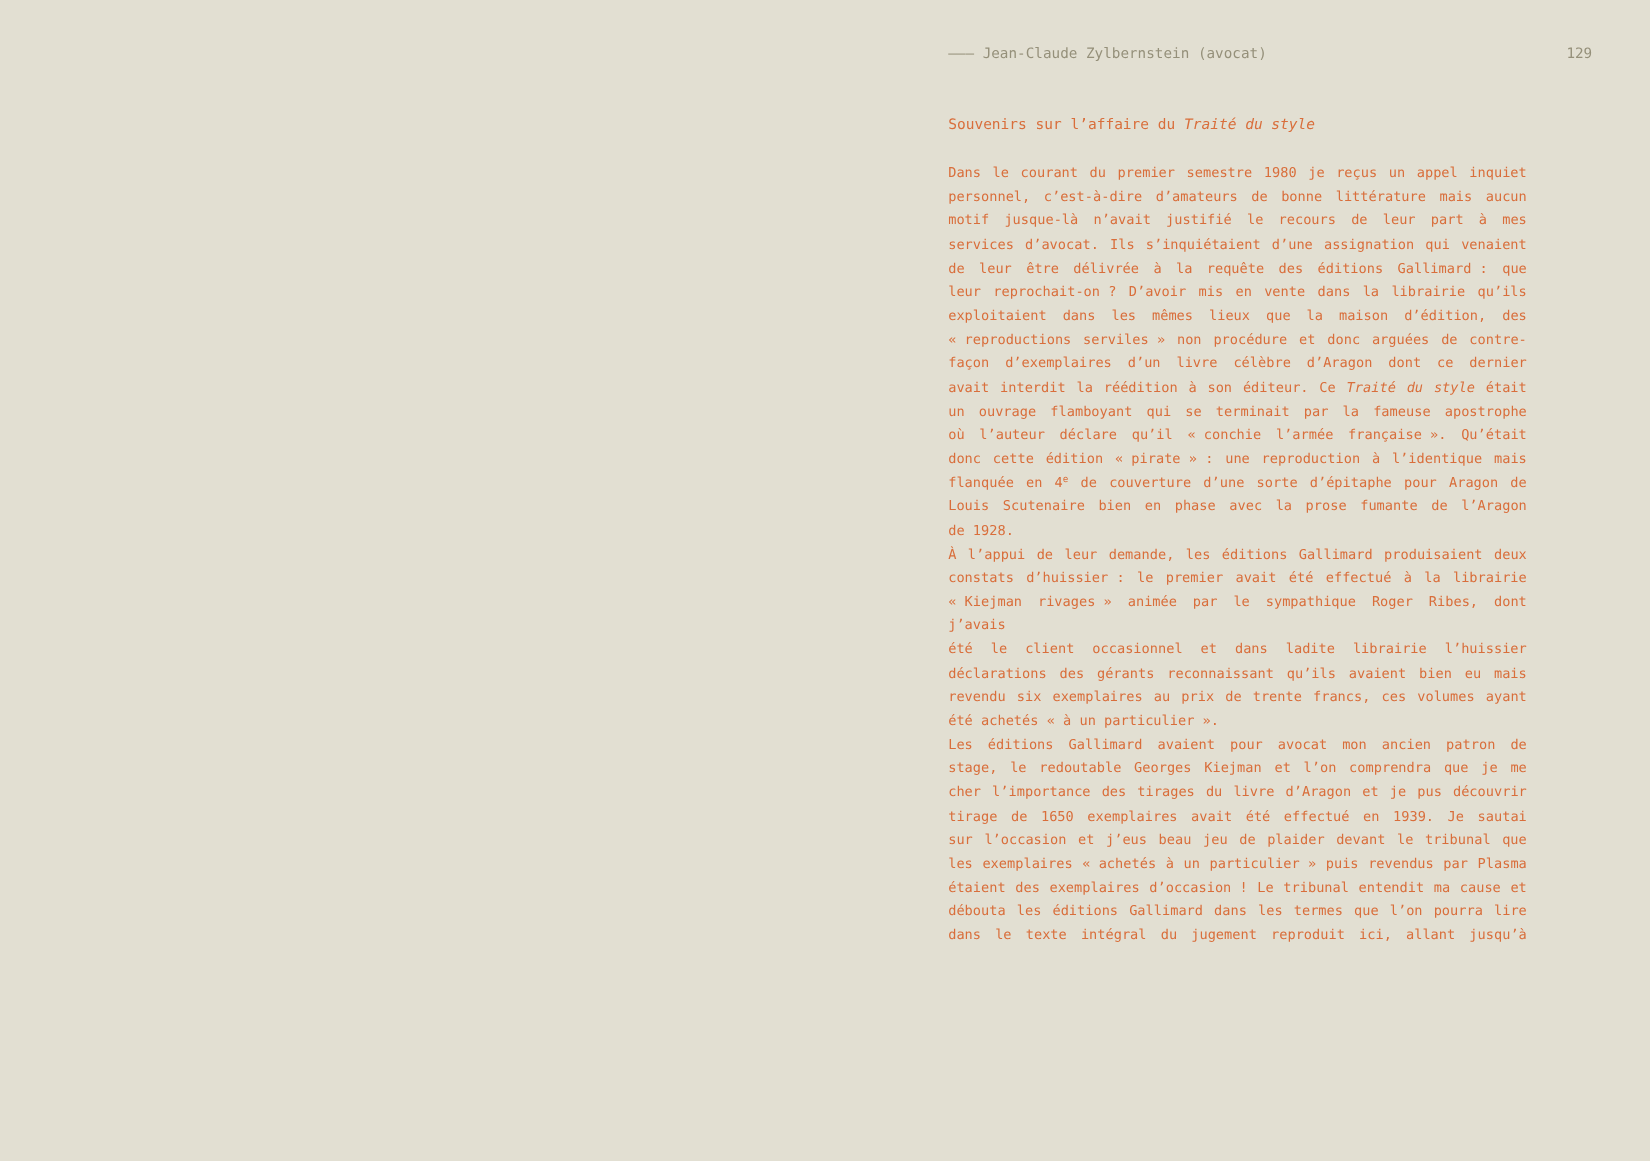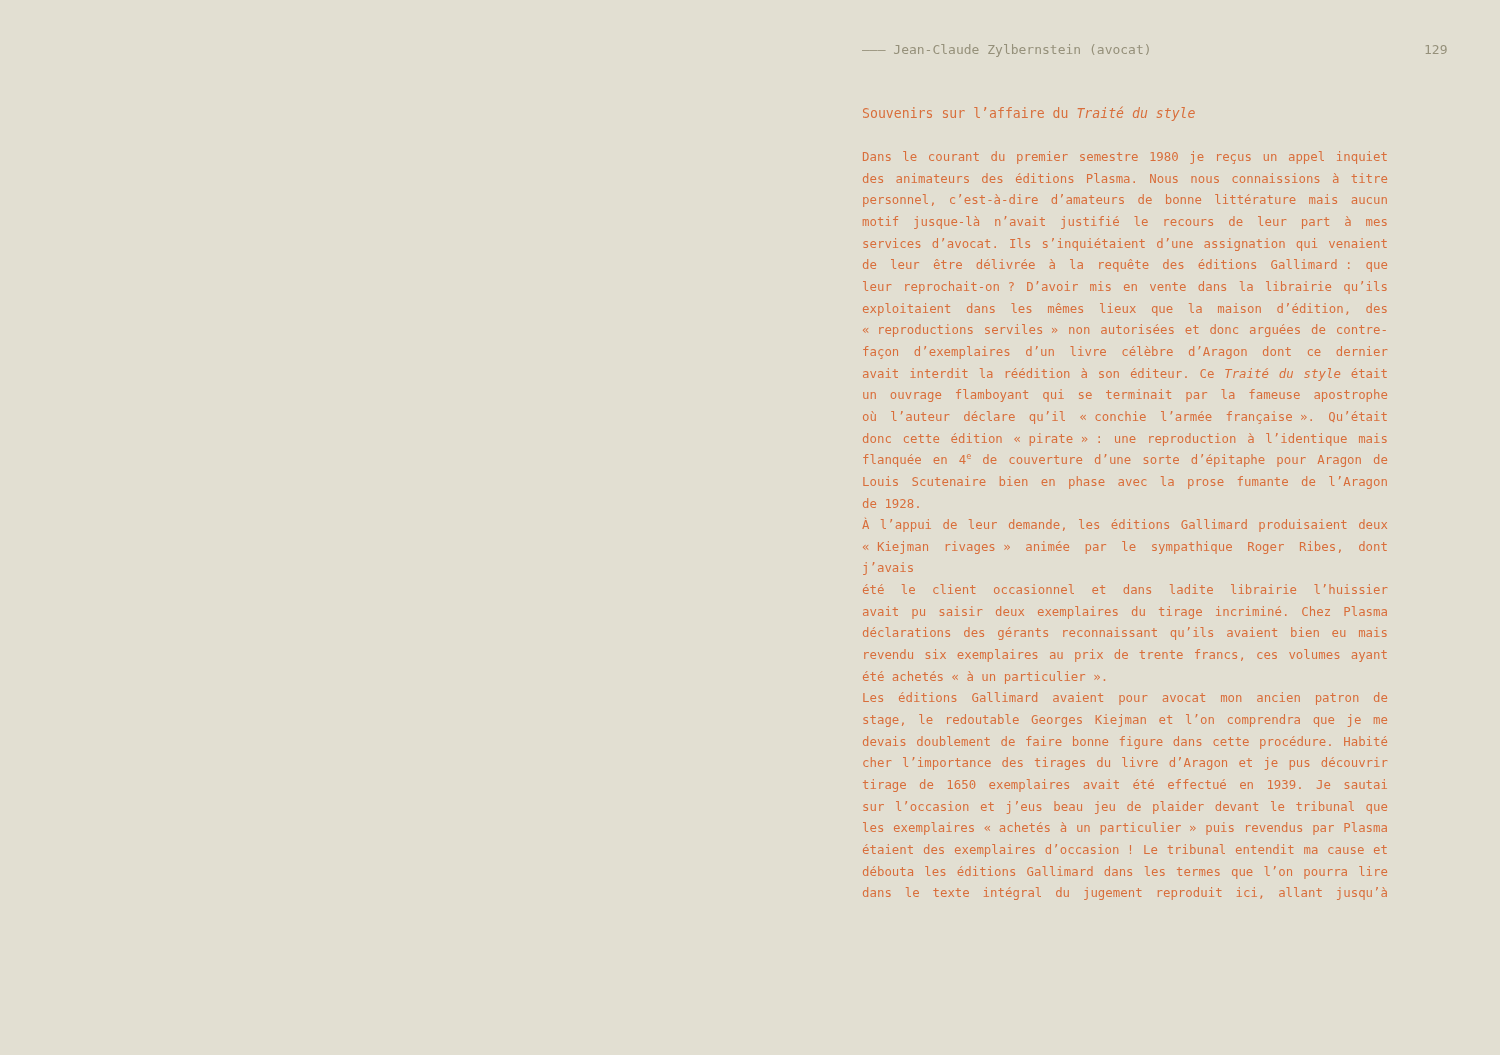--- a/index.html
+++ b/index.html
@@ -55,46 +55,44 @@
 </style>
 </head>
 <body>
 
 <div class="page">
   <div class="running-head"><span>———</span><span> </span><span>Jean-Claude Zylbernstein (avocat)</span></div>
   <div class="folio">129</div>
   <div class="article-title"><span>Souvenirs sur l’affaire du </span><em>Traité du style</em></div>
   <div class="article-body">
       <div class="line"><span>Dans le courant du premier semestre 1980 je reçus un appel inquiet</span></div>
-      <div class="line"><span>des animateurs des éditions Plasma. Nous nous connaissions à titre</span></div>
       <div class="line"><span>personnel, c’est-à-dire d’amateurs de bonne littérature mais aucun</span></div>
       <div class="line"><span>motif jusque-là n’avait justifié le recours de leur part à mes</span></div>
       <div class="line"><span>services d’avocat. Ils s’inquiétaient d’une assignation qui venaient</span></div>
       <div class="line"><span>de leur être délivrée à la requête des éditions Gallimard : que</span></div>
       <div class="line"><span>leur reprochait-on ? D’avoir mis en vente dans la librairie qu’ils</span></div>
       <div class="line"><span>exploitaient dans les mêmes lieux que la maison d’édition, des</span></div>
-      <div class="line"><span>« reproductions serviles » non autorisées et donc arguées de contre-</span></div>
+      <div class="line"><span>« reproductions serviles » non procédure et donc arguées de contre-</span></div>
       <div class="line"><span>façon d’exemplaires d’un livre célèbre d’Aragon dont ce dernier</span></div>
       <div class="line"><span>avait interdit la réédition à son éditeur. Ce </span><em>Traité du style</em><span> était</span></div>
       <div class="line"><span>un ouvrage flamboyant qui se terminait par la fameuse apostrophe</span></div>
       <div class="line"><span>où l’auteur déclare qu’il « conchie l’armée française ». Qu’était</span></div>
       <div class="line"><span>donc cette édition « pirate » : une reproduction à l’identique mais</span></div>
       <div class="line"><span>flanquée en 4</span><sup>e</sup><span> de couverture d’une sorte d’épitaphe pour Aragon de</span></div>
       <div class="line"><span>Louis Scutenaire bien en phase avec la prose fumante de l’Aragon</span></div>
       <div class="line para-end"><span>de 1928.</span></div>
       <div class="line"><span>À l’appui de leur demande, les éditions Gallimard produisaient deux</span></div>
+      <div class="line"><span>constats d’huissier : le premier avait été effectué à la librairie</span></div>
       <div class="line"><span>« Kiejman rivages » animée par le sympathique Roger Ribes, dont j’avais</span></div>
       <div class="line"><span>été le client occasionnel et dans ladite librairie l’huissier</span></div>
-      <div class="line"><span>avait pu saisir deux exemplaires du tirage incriminé. Chez Plasma</span></div>
       <div class="line"><span>déclarations des gérants reconnaissant qu’ils avaient bien eu mais</span></div>
       <div class="line"><span>revendu six exemplaires au prix de trente francs, ces volumes ayant</span></div>
       <div class="line para-end"><span>été achetés « à un particulier ».</span></div>
       <div class="line"><span>Les éditions Gallimard avaient pour avocat mon ancien patron de</span></div>
       <div class="line"><span>stage, le redoutable Georges Kiejman et l’on comprendra que je me</span></div>
-      <div class="line"><span>devais doublement de faire bonne figure dans cette procédure. Habité</span></div>
       <div class="line"><span>cher l’importance des tirages du livre d’Aragon et je pus découvrir</span></div>
       <div class="line"><span>tirage de 1650 exemplaires avait été effectué en 1939. Je sautai</span></div>
       <div class="line"><span>sur l’occasion et j’eus beau jeu de plaider devant le tribunal que</span></div>
       <div class="line"><span>les exemplaires « achetés à un particulier » puis revendus par Plasma</span></div>
       <div class="line"><span>étaient des exemplaires d’occasion ! Le tribunal entendit ma cause et</span></div>
       <div class="line"><span>débouta les éditions Gallimard dans les termes que l’on pourra lire</span></div>
       <div class="line"><span>dans le texte intégral du jugement reproduit ici, allant jusqu’à</span></div>
     </div>
 </div>
 

